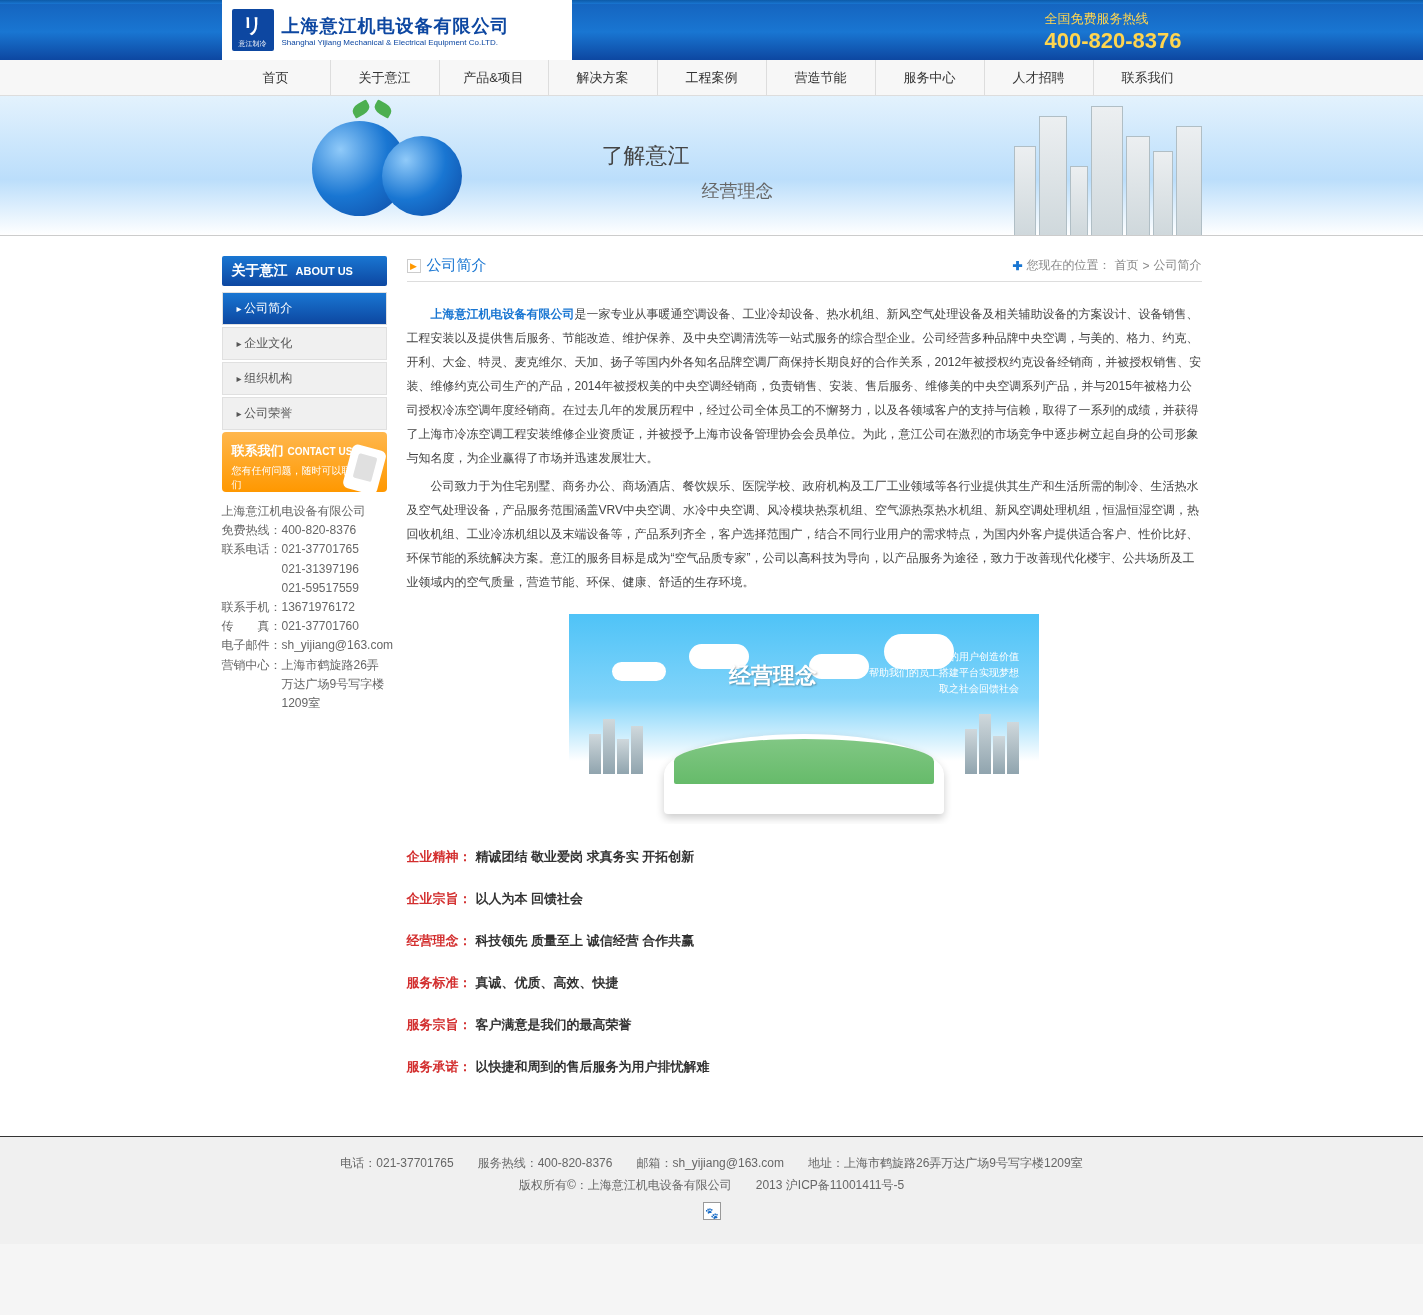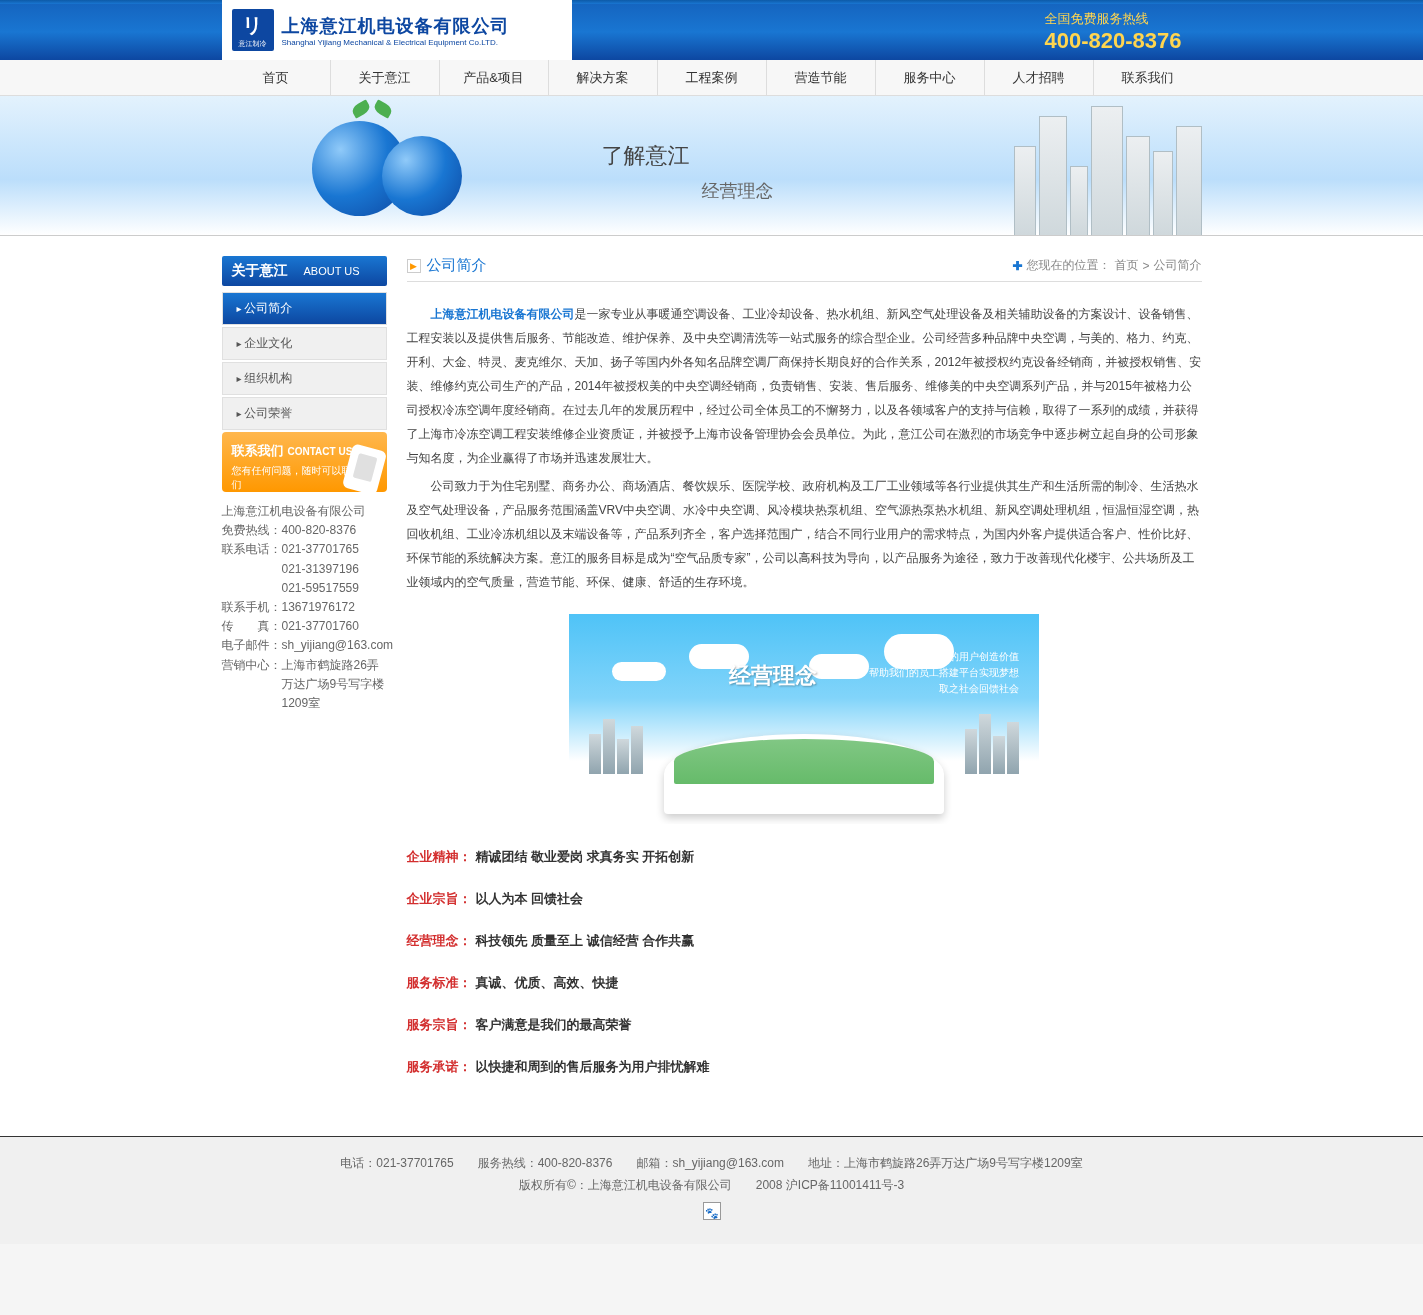--- a/index.html
+++ b/index.html
@@ -31,21 +31,21 @@
 .sprout::after{transform:rotate(30deg) scaleX(-1);right:-5px}
 .banner-text{position:absolute;left:380px;top:45px;color:#555}
 .banner-t1{font-size:22px;color:#444}
 .banner-t2{font-size:18px;color:#666;margin-top:8px;margin-left:100px}
 .banner-city{position:absolute;right:0;top:0;display:flex;align-items:flex-end;height:140px;gap:3px}
 .bld{background:linear-gradient(to bottom,#eceff1,#cfd8dc);border:1px solid #b0bec5}
 .content-wrap{width:980px;margin:0 auto;padding:20px 0;display:flex;gap:20px;background:#fff}
 .content-outer{background:#fff;padding-bottom:20px}
 .sidebar{width:165px;flex-shrink:0}
 .side-title{background:linear-gradient(to bottom,#1976d2,#0d47a1);color:#fff;padding:6px 10px;font-size:14px;font-weight:bold;border-radius:2px}
-.side-title-en{font-size:11px;font-weight:normal;margin-left:16px}
+.side-title-en{font-size:11px;font-weight:bold;margin-left:8px}
 .side-menu{margin-top:6px}
 .side-item{background:#f0f0f0;border:1px solid #e0e0e0;padding:7px 14px;margin-bottom:2px;cursor:pointer;font-size:12px;color:#555}
 .side-item.active{background:linear-gradient(to bottom,#1976d2,#0d47a1);color:#fff}
 .side-item::before{content:"▸ ";font-size:10px}
 .contact-box{background:linear-gradient(to bottom,#ffb74d,#ff9800);border-radius:4px;padding:10px;color:#fff;position:relative;height:60px}
 .contact-title{font-size:13px;font-weight:bold}
 .contact-en{font-size:10px;margin-left:4px}
 .contact-sub{font-size:10px;margin-top:4px}
 .phone-icon{position:absolute;right:5px;top:15px;width:35px;height:45px;background:#fff;border-radius:6px;transform:rotate(15deg)}
 .phone-icon::after{content:"";position:absolute;top:8px;left:8px;width:19px;height:25px;background:#e0e0e0;border-radius:2px}
@@ -244,15 +244,15 @@
         <div class="value-row"><span class="value-label">服务宗旨：</span><span class="value-text">客户满意是我们的最高荣誉</span></div>
         <div class="value-row"><span class="value-label">服务承诺：</span><span class="value-text">以快捷和周到的售后服务为用户排忧解难</span></div>
       </div>
     </div>
   </div>
 </div>
 </div>
 
 <div class="footer">
   <div>电话：021-37701765　　服务热线：400-820-8376　　邮箱：sh_yijiang@163.com　　地址：上海市鹤旋路26弄万达广场9号写字楼1209室</div>
-  <div>版权所有©：上海意江机电设备有限公司　　2008 沪ICP备11001411号-3</div>
+  <div>版权所有©：上海意江机电设备有限公司　　2013 沪ICP备11001411号-5</div>
   <div class="footer-badge"></div>
 </div>
 
 </body></html>

